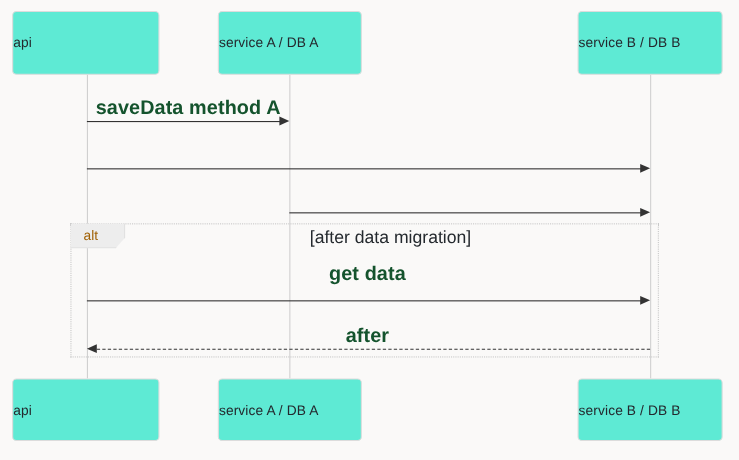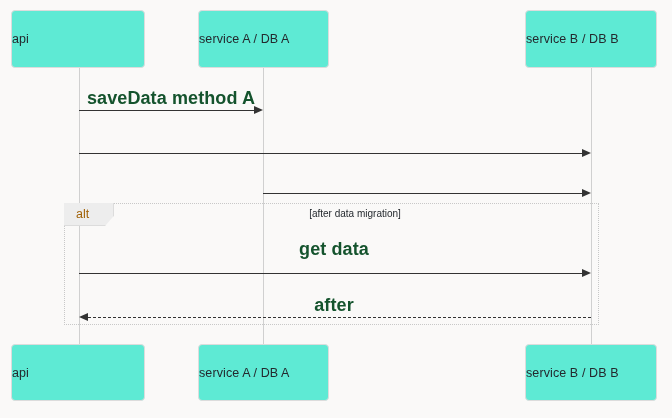--- a/index.html
+++ b/index.html
@@ -93,21 +93,21 @@
     font-size: 12.5px;
     color: #a16207;
     display: flex;
     align-items: center;
     padding-left: 12px;
     -webkit-clip-path: polygon(0 0, 100% 0, 100% 55%, 82% 100%, 0 100%);
     clip-path: polygon(0 0, 100% 0, 100% 55%, 82% 100%, 0 100%);
   }
   .frag-guard {
     position: absolute;
-    font-size: 10px;
+    font-size: 16px;
     color: #24292e;
     white-space: nowrap;
     transform: translateX(-50%);
   }
 </style>
 </head>
 <body>
 
 <div id="diagram">
 

